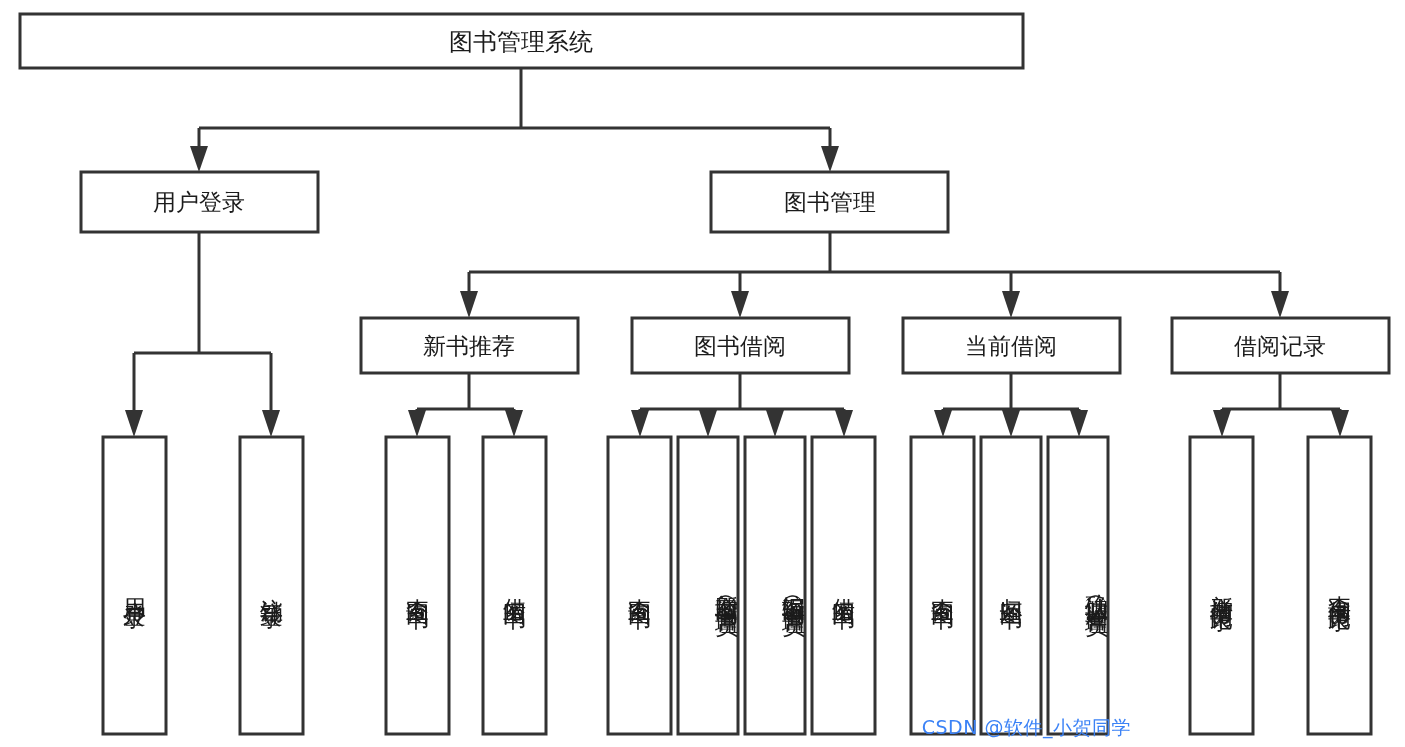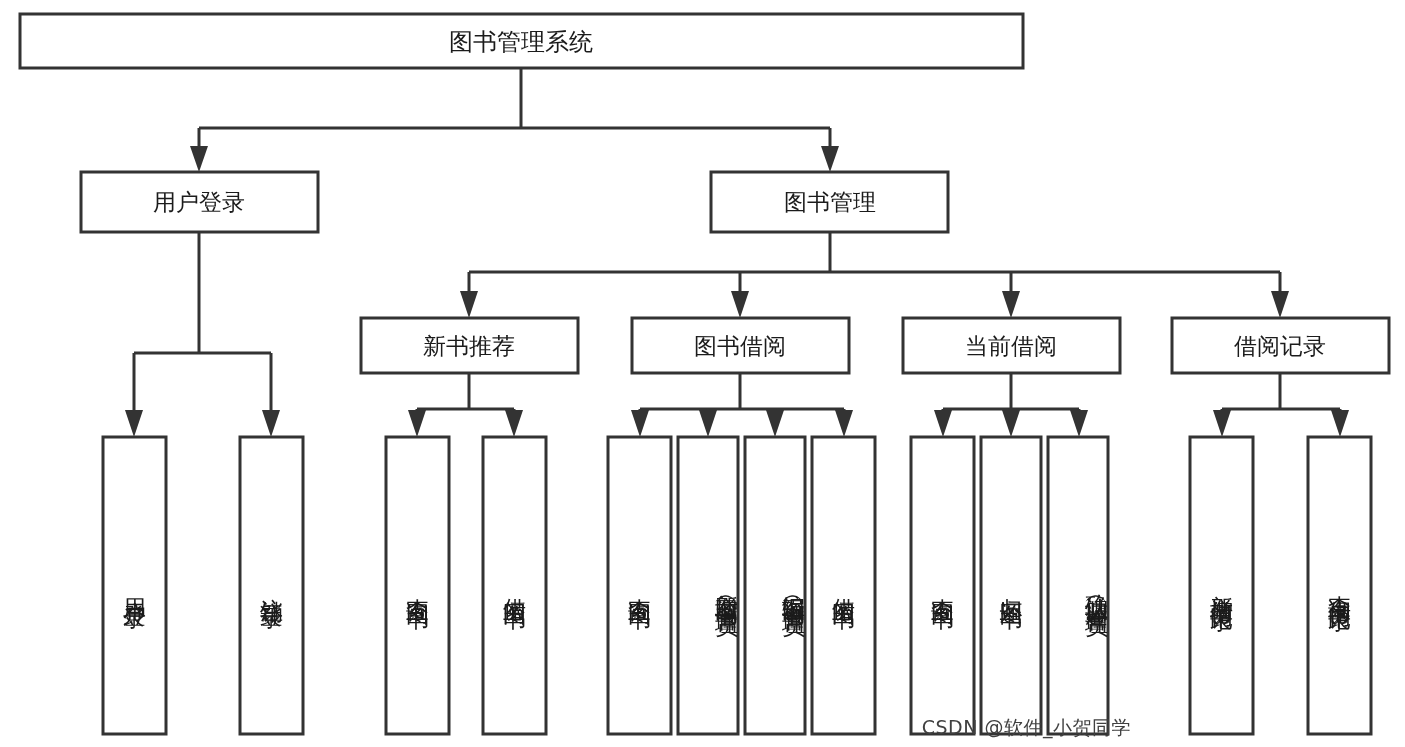--- a/index.html
+++ b/index.html
@@ -68,21 +68,21 @@
   }
   .leaf-label.centered {
     align-items: center;
   }
   #watermark {
     position: absolute;
     right: 8px;
     bottom: 6px;
     font-family: "DejaVu Sans", "Liberation Sans", sans-serif;
     font-size: 19px;
-    color: #404040;
+    color: #3b82f6;
     white-space: nowrap;
     letter-spacing: 0.5px;
   }
 </style>
 </head>
 <body>
 
 <div id="diagram-root">
 
   <svg id="tree-svg" viewBox="0 0 1405 747">

